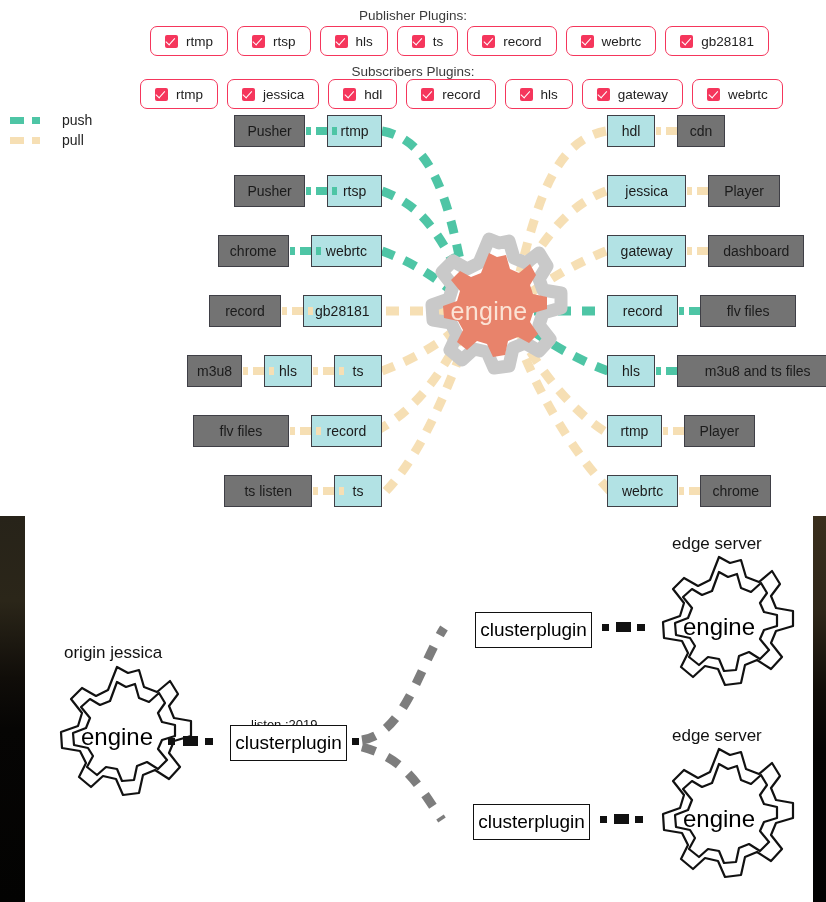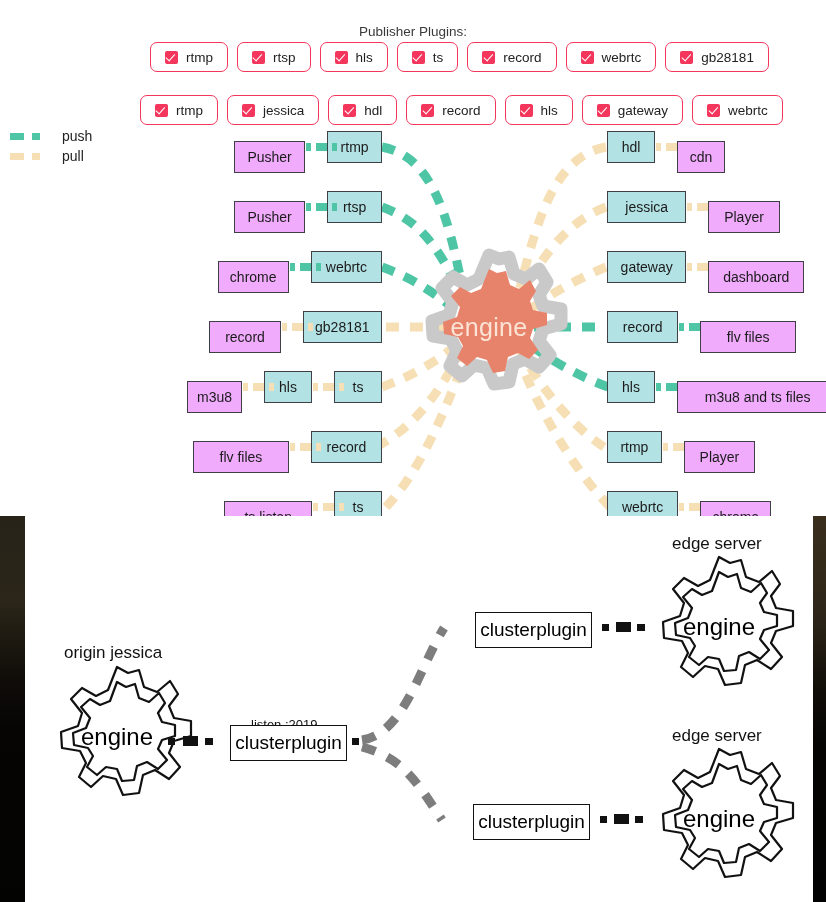--- a/index.html
+++ b/index.html
@@ -1,20 +1,20 @@
 <!DOCTYPE html>
 <html><head>
 <meta charset="utf-8">
 <style>
   html,body{margin:0;padding:0;background:#ffffff;}
   body{width:826px;height:902px;position:relative;overflow:hidden;
        font-family:"Liberation Sans","DejaVu Sans",sans-serif;}
 
   
-  #top-panel{position:absolute;left:0;top:16px;width:826px;height:516px;background:#fff;overflow:hidden;}
+  #top-panel{position:absolute;left:0;top:0;width:826px;height:516px;background:#fff;overflow:hidden;}
 
   .plug-title{position:absolute;width:826px;text-align:center;font-size:13.5px;color:#3a3a3a;}
   #pub-title{top:8px;}
   #sub-title{top:64px;}
 
   .plug-row{position:absolute;display:flex;gap:9px;}
   #pub-row{top:26px;left:150px;}
   #sub-row{top:79px;left:140px;}
 
   .plug-pill{border:1.4px solid #f5365c;border-radius:7px;background:#fff;
@@ -31,21 +31,21 @@
   .leg-swatch{width:48px;height:20px;position:relative;}
   .leg-swatch i{position:absolute;top:7px;height:7px;display:block;}
   .leg-swatch i:nth-child(1){left:2px;width:14px;}
   .leg-swatch i:nth-child(2){left:24px;width:8px;}
   .leg-text{font-size:14px;color:#222;margin-left:6px;}
 
   
   .nbox{position:absolute;box-sizing:border-box;border:1.3px solid #3f3f46;
         display:flex;align-items:center;justify-content:center;
         font-size:14px;color:#1b1b1b;white-space:nowrap;height:32px;}
-  .purple{background:#f0abfc;margin-top:10px;}
+  .purple{background:#737373;}
   .teal{background:#b2e2e4;}
 
   
   .link{position:absolute;height:8px;display:flex;align-items:center;gap:5px;}
   .link i{display:block;height:8px;}
   .push i{background:#4ec5a5;}
   .pull i{background:#f6dfb4;}
 
   
   #curves{position:absolute;left:0;top:0;width:826px;height:516px;}
@@ -104,20 +104,21 @@
       <div class="plug-pill">
         <span class="cb"></span>
         <span class="plug-label">webrtc</span>
       </div>
       <div class="plug-pill">
         <span class="cb"></span>
         <span class="plug-label">gb28181</span>
       </div>
     </div>
 
+  <div class="plug-title" id="sub-title">Subscribers Plugins:</div>
   <div class="plug-row" id="sub-row">
       <div class="plug-pill">
         <span class="cb"></span>
         <span class="plug-label">rtmp</span>
       </div>
       <div class="plug-pill">
         <span class="cb"></span>
         <span class="plug-label">jessica</span>
       </div>
       <div class="plug-pill">

